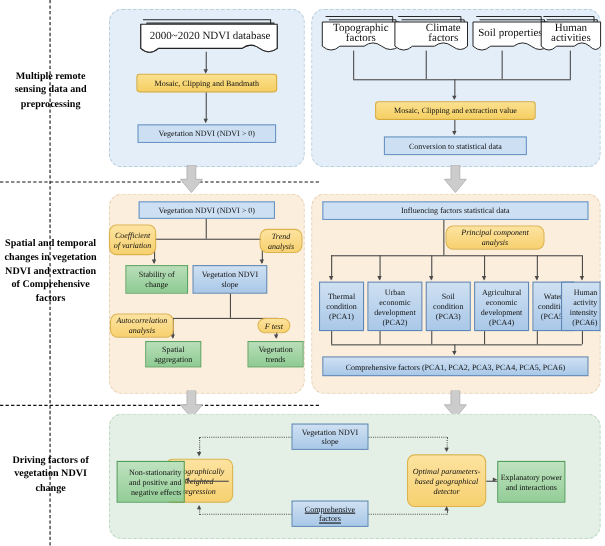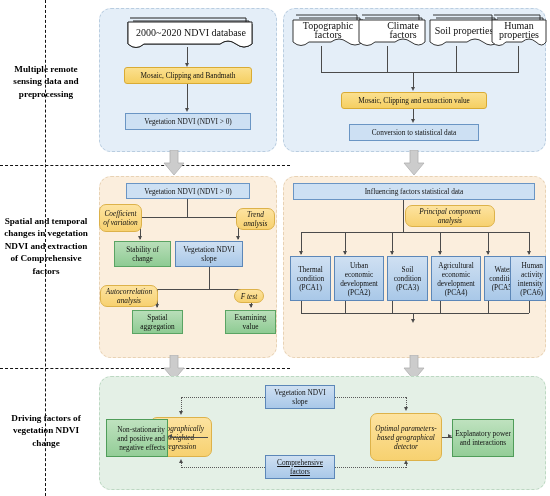--- a/index.html
+++ b/index.html
@@ -139,21 +139,21 @@
     </svg>
     <div class="dlabel" style="width:68px;height:28px;left:2px;top:1px;">Soil properties</div>
   </div>
 
   <div class="doc" style="left:490px;top:15px;width:54px;height:30px;">
     <svg width="58" height="36" viewBox="0 0 58 36">
       <path d="M7,3 L53,3 L53,24" fill="none" stroke="#222" stroke-width="0.9"></path>
       <path d="M4,0 L50,0 L50,21" fill="none" stroke="#222" stroke-width="0.9"></path>
       <path d="M2,5 L2,27 Q9,34 16,27 L32,27 Q39,21 46,27 Q52,33 56,27 L56,5 Z" fill="#ffffff" stroke="#222" stroke-width="0.9"></path>
     </svg>
-    <div class="dlabel" style="width:54px;height:28px;left:2px;top:1px;">Human properties</div>
+    <div class="dlabel" style="width:54px;height:28px;left:2px;top:1px;">Human activities</div>
   </div>
 
   <div class="ln lnv" style="left:321px;top:46px;height:26px;"></div>
   <div class="ln lnv" style="left:387px;top:46px;height:26px;"></div>
   <div class="ln lnv" style="left:456px;top:46px;height:26px;"></div>
   <div class="ln lnv" style="left:518px;top:46px;height:26px;"></div>
 
   <div class="ln lnh" style="left:321px;top:72px;width:198px;"></div>
 
   <div class="ln lnv" style="left:413px;top:72px;height:17px;"></div>
@@ -193,21 +193,21 @@
   <div class="ln lnh" style="left:157px;top:289px;width:95px;"></div>
   <div class="ln lnv" style="left:157px;top:289px;height:18px;"></div>
   <div class="ln lnv" style="left:251px;top:289px;height:18px;"></div>
   <div class="arw" style="left:154.5px;top:304px;"></div>
   <div class="arw" style="left:248.5px;top:304px;"></div>
 
   <div class="node n-yellow-r" style="left:100px;top:285px;width:58px;height:22px;">Autocorrelation analysis</div>
   <div class="node n-yellow-r" style="left:234px;top:289px;width:30px;height:14px;">F test</div>
 
   <div class="node n-green" style="left:132px;top:310px;width:51px;height:24px;">Spatial aggregation</div>
-  <div class="node n-green" style="left:225px;top:310px;width:51px;height:24px;">Examining value</div>
+  <div class="node n-green" style="left:225px;top:310px;width:51px;height:24px;">Vegetation trends</div>
 
   <div class="blockarrow" style="left:163px;top:355px;">
     <svg width="22" height="26" viewBox="0 0 22 26">
       <polygon points="7,0 15,0 15,13 21,13 11,25 1,13 7,13" fill="#cccccc" stroke="#b0b0b0" stroke-width="0.8"></polygon>
     </svg>
   </div>
 
   <div class="panel peach" style="left:283px;top:176px;width:261px;height:180px;"></div>
 
   <div class="node n-blue-lite" style="left:293px;top:183px;width:242px;height:17px;">Influencing factors statistical data</div>
@@ -240,20 +240,21 @@
   <div class="ln lnv" style="left:301px;top:301px;height:12px;"></div>
   <div class="ln lnv" style="left:345px;top:301px;height:12px;"></div>
   <div class="ln lnv" style="left:392px;top:301px;height:12px;"></div>
   <div class="ln lnv" style="left:440px;top:301px;height:12px;"></div>
   <div class="ln lnv" style="left:488px;top:301px;height:12px;"></div>
   <div class="ln lnv" style="left:529px;top:301px;height:12px;"></div>
   <div class="ln lnh" style="left:301px;top:313px;width:228px;"></div>
   <div class="ln lnv" style="left:413px;top:313px;height:8px;"></div>
   <div class="arw" style="left:410.5px;top:319px;"></div>
 
+  <div class="node n-blue" style="left:293px;top:324px;width:242px;height:18px;">Comprehensive factors (PCA1, PCA2, PCA3, PCA4, PCA5, PCA6)</div>
 
   <div class="blockarrow" style="left:403px;top:355px;">
     <svg width="22" height="26" viewBox="0 0 22 26">
       <polygon points="7,0 15,0 15,13 21,13 11,25 1,13 7,13" fill="#cccccc" stroke="#b0b0b0" stroke-width="0.8"></polygon>
     </svg>
   </div>
 
   <div class="panel mint" style="left:99px;top:376px;width:445px;height:112px;"></div>
 
   <div class="node n-blue" style="left:265px;top:385px;width:70px;height:24px;">Vegetation NDVI slope</div>

